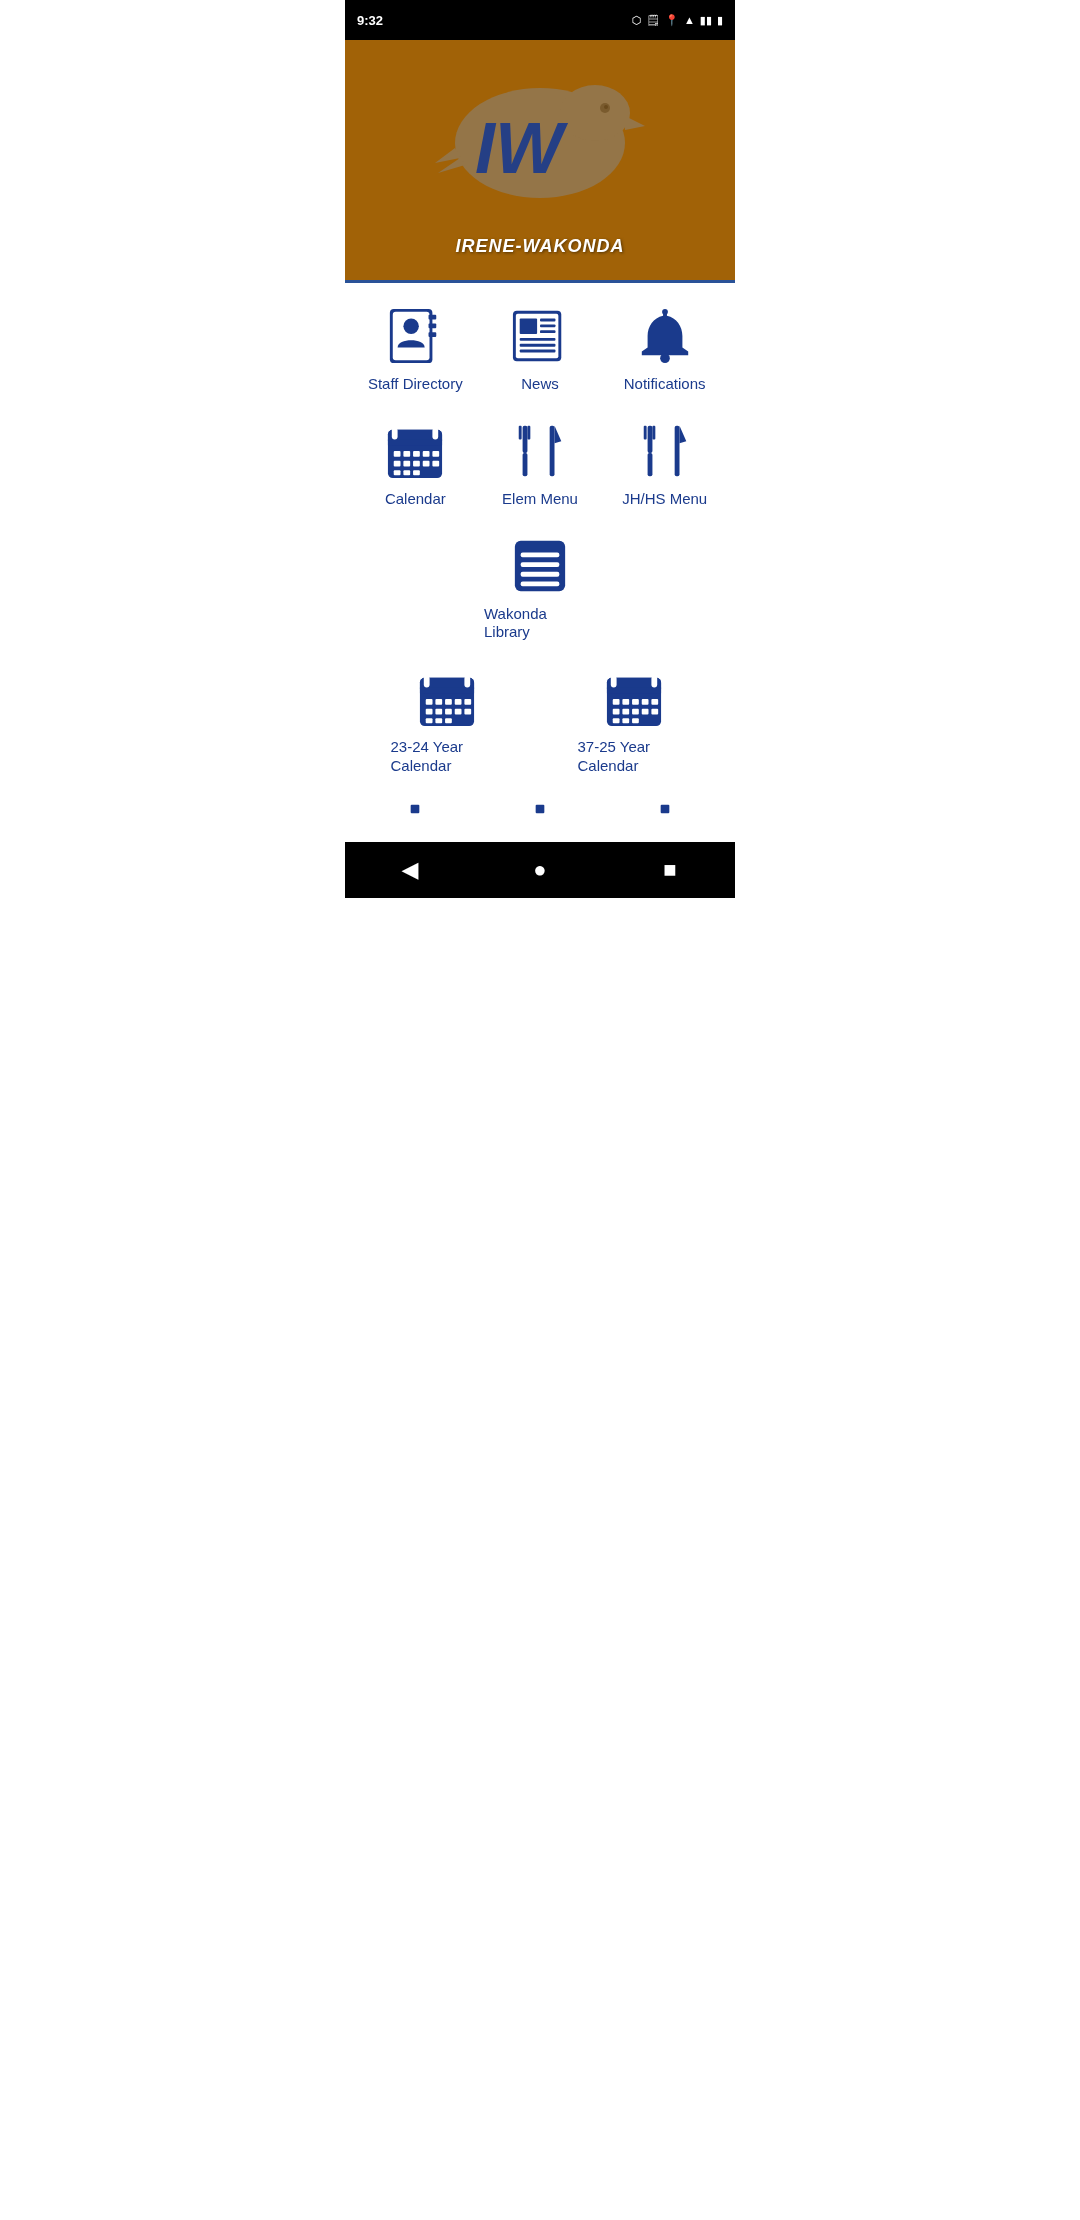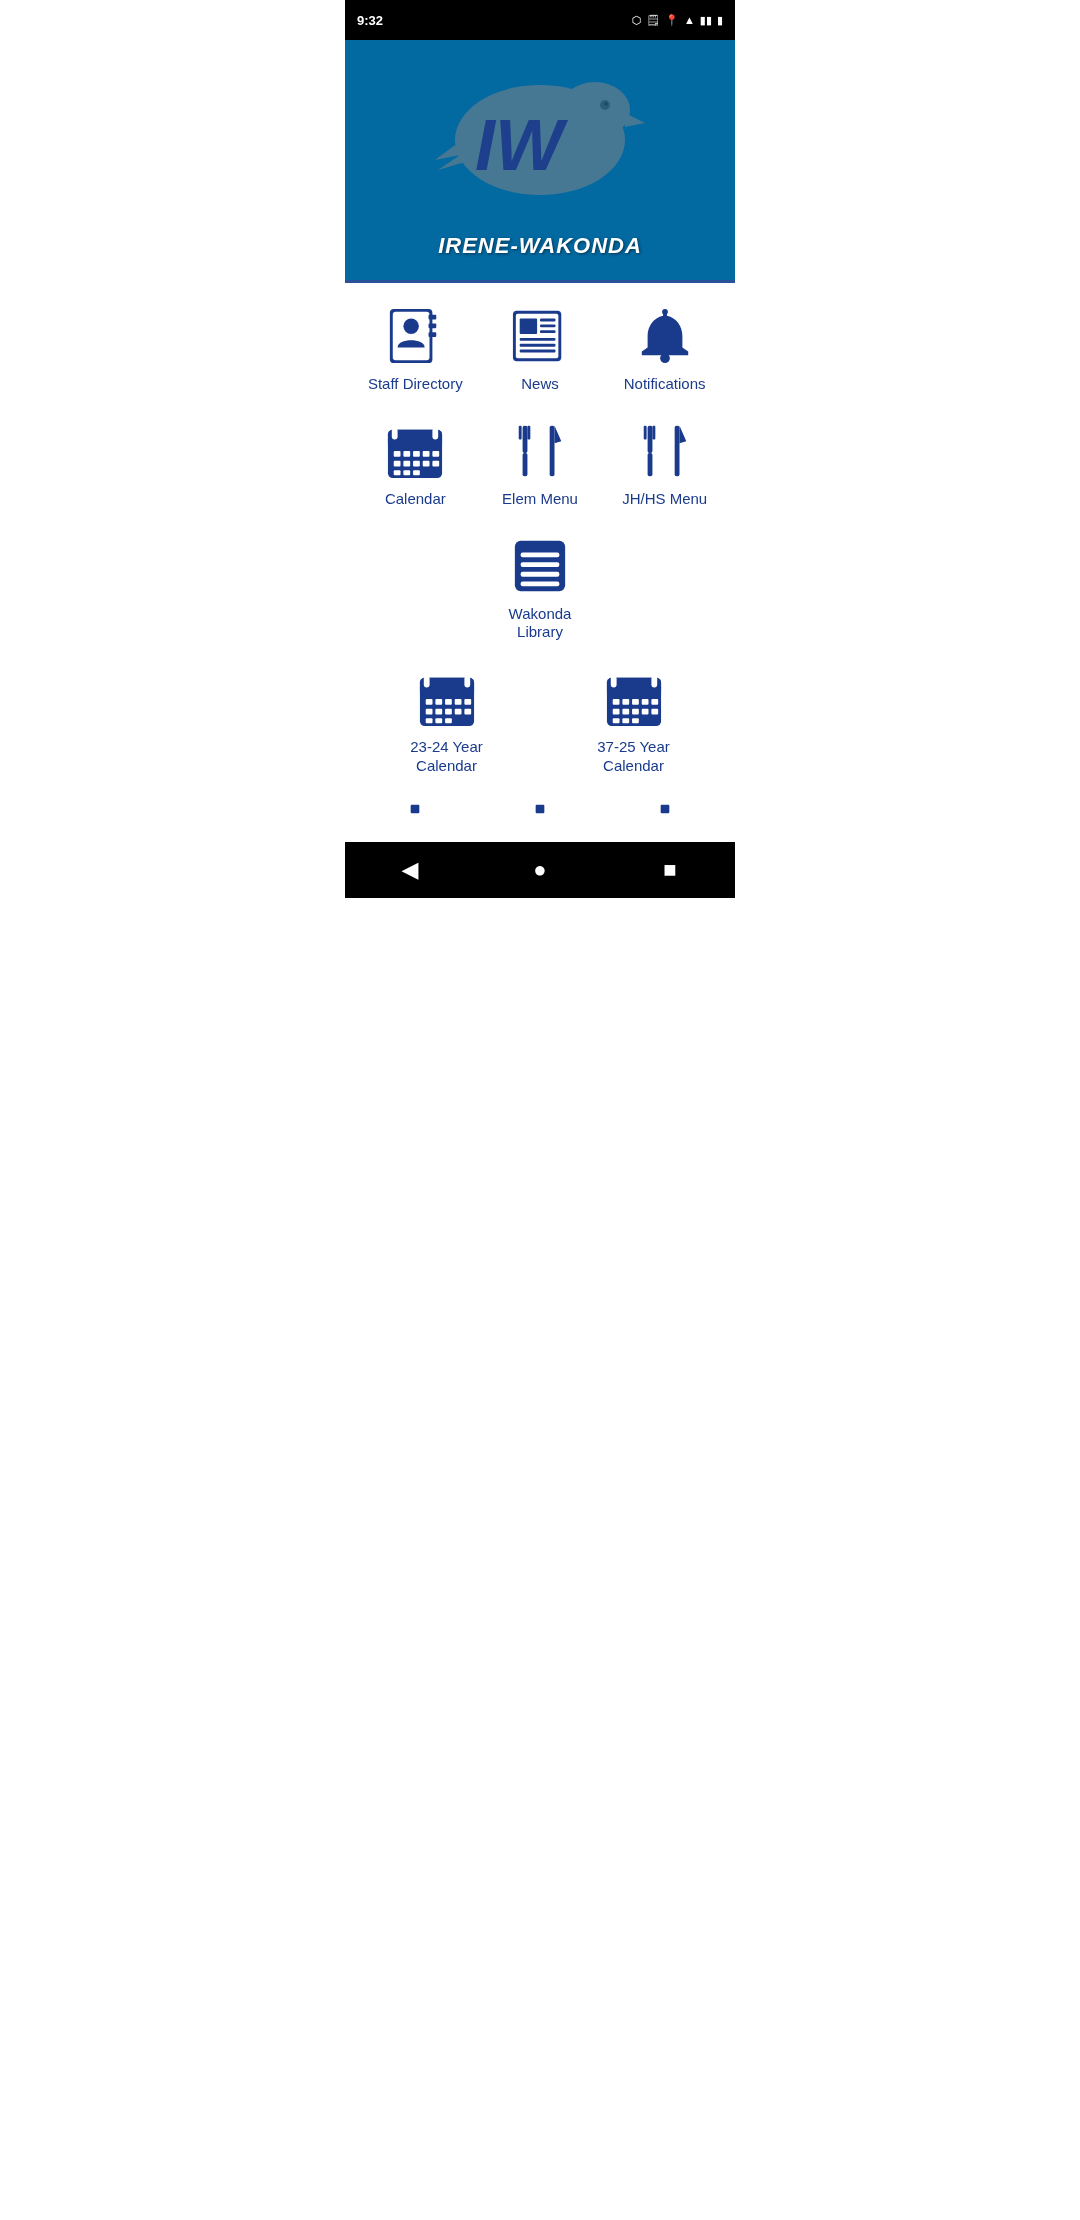--- a/index.html
+++ b/index.html
@@ -22,40 +22,40 @@
       align-items: center;
       padding: 4px 12px;
       font-size: 13px;
       height: 40px;
     }
     .status-bar-left { font-weight: bold; }
     .status-bar-right { display: flex; gap: 5px; align-items: center; font-size: 11px; }
 
     
     .hero {
-      background: #0369a1;
+      background: #a16207;
       display: flex;
       flex-direction: column;
       align-items: center;
       justify-content: center;
       padding: 24px 16px 20px;
       height: 240px;
       position: relative;
     }
 
     .hero-logo {
       width: 220px;
       height: 160px;
     }
 
     .hero-title {
       color: #fff;
       font-style: italic;
       font-weight: 900;
-      font-size: 22px;
+      font-size: 18px;
       letter-spacing: 1px;
       margin-top: 8px;
       text-shadow: 1px 1px 3px rgba(0,0,0,0.5);
     }
 
     
     .grid-container {
       background: #fff;
       padding: 12px 8px 12px;
     }
@@ -73,21 +73,20 @@
       justify-content: flex-start;
       width: 120px;
       padding: 12px 4px 8px;
       cursor: pointer;
     }
 
     .grid-item-label {
       color: #1a3a8c;
       font-size: 15px;
       font-weight: 500;
-      text-align: center;
       line-height: 1.25;
     }
 
     
     .icon-svg {
       width: 58px;
       height: 58px;
       fill: #1a3a8c;
       margin-bottom: 10px;
     }

